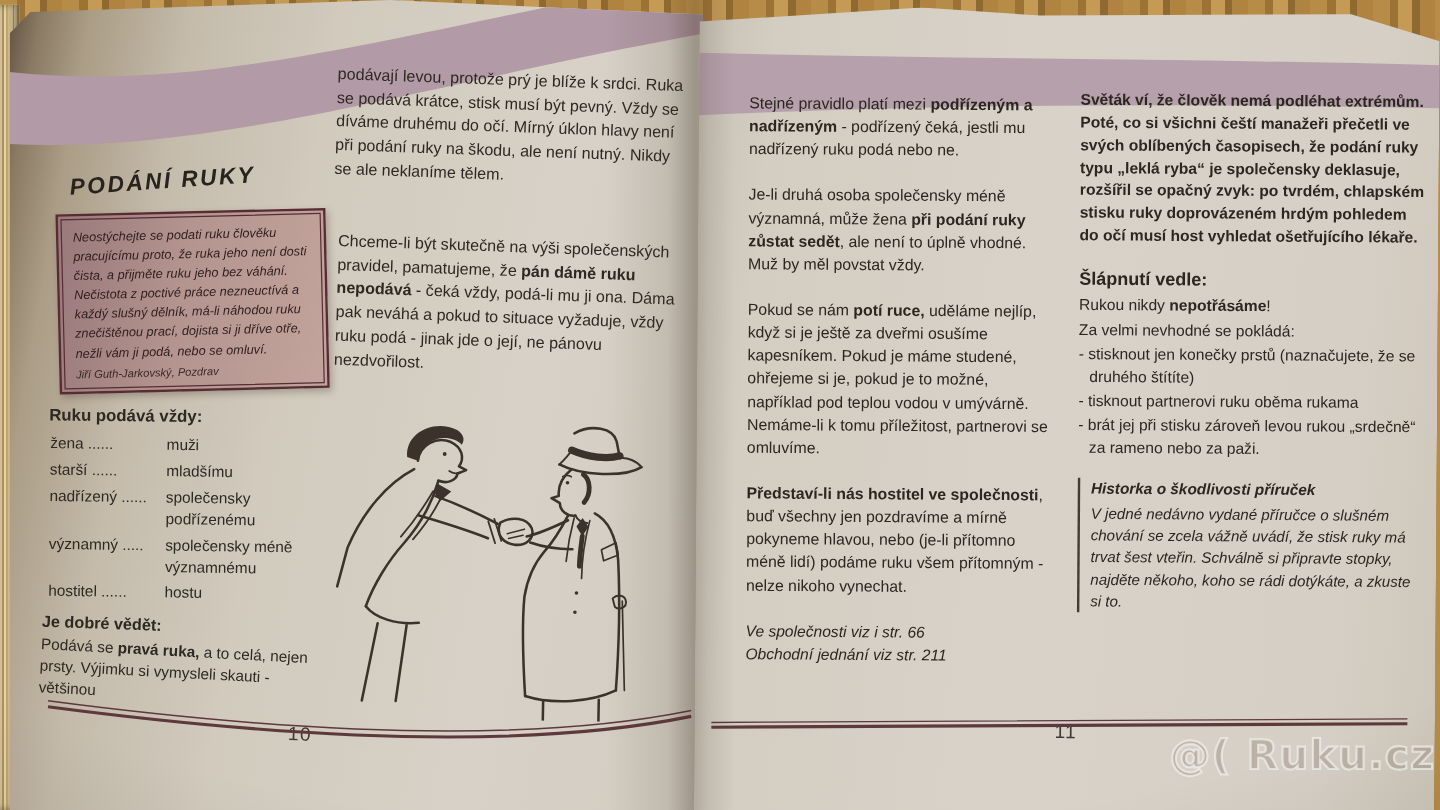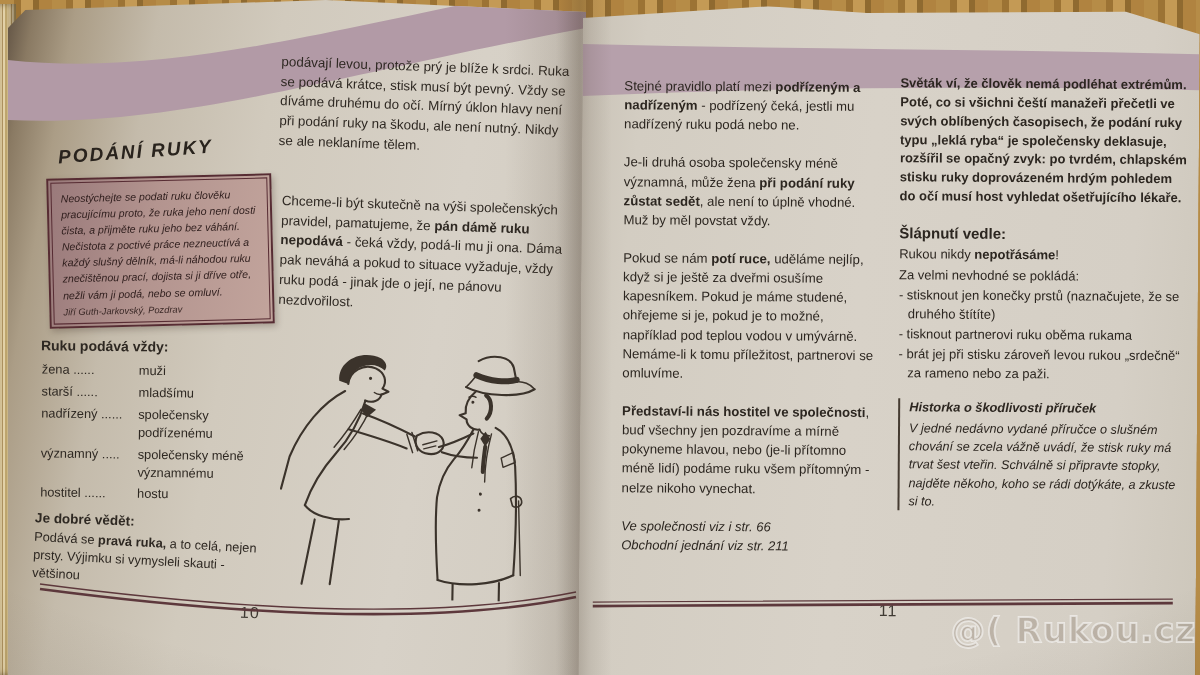--- a/index.html
+++ b/index.html
@@ -239,13 +239,13 @@
 
   <svg class="footer-rule" width="617" height="640" viewBox="0 0 617 640">
     <path d="M14,602 C220,599 430,596 594,595" stroke="#5d383c" stroke-width="1.1" fill="none"></path>
     <path d="M14,606 C220,603 430,600 594,599" stroke="#5d383c" stroke-width="2.6" fill="none"></path>
   </svg>
   <div class="blk pagenum pagenum-right">11</div>
 </div>
 
 <div class="spine-shadow"></div>
 <div class="overlay-vignette"></div>
-<div class="watermark">@( Rukou.cz</div>
+<div class="watermark">@( Ruku.cz</div>
 
 </body></html>

